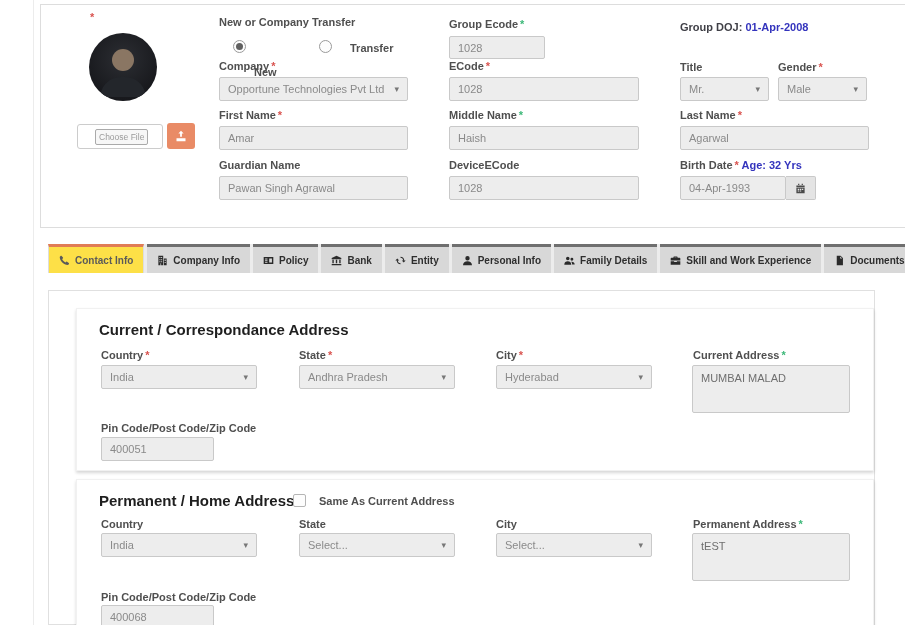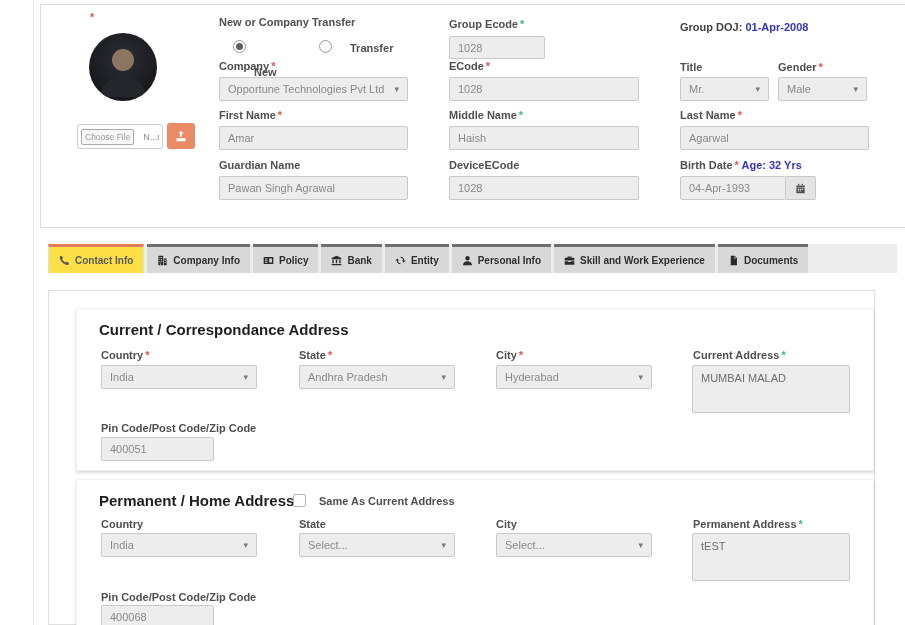--- a/index.html
+++ b/index.html
@@ -20,21 +20,21 @@
   .textarea{position:absolute;box-sizing:border-box;background:#ededed;border:1px solid #c9c9c9;border-radius:2px;font-size:11px;color:#6f6f6f;padding:6px 8px;resize:none;font-family:inherit;overflow:hidden;}
   .radio{position:absolute;width:13px;height:13px;border:1px solid #9a9a9a;border-radius:50%;background:#fdfdfd;box-sizing:border-box;cursor:pointer;}
   .radio.checked::after{content:"";position:absolute;left:2px;top:2px;width:7px;height:7px;border-radius:50%;background:#606060;}
   .checkbox{position:absolute;width:13px;height:13px;border:1px solid #b5b5b5;background:#fdfdfd;box-sizing:border-box;border-radius:2px;cursor:pointer;}
 
   
   .card-top{position:absolute;left:40px;top:4px;width:868px;height:224px;background:#fff;border:1px solid #ddd;box-sizing:border-box;}
   .avatar{position:absolute;left:48px;top:28px;width:68px;height:68px;border-radius:50%;overflow:hidden;background:radial-gradient(circle at 50% 38%, #2c2e33 0%, #17181c 75%);}
   .avatar svg{width:68px;height:68px;display:block;}
   .photo-req{position:absolute;left:47px;top:6px;}
-  .file-wrap{position:absolute;left:36px;top:119px;width:86px;height:25px;border:1px solid #ccc;border-radius:3px;display:flex;align-items:center;padding:0 3px;box-sizing:border-box;background:#fff;cursor:pointer;}
+  .file-wrap{position:absolute;left:36px;top:119px;width:86px;height:25px;border:1px solid #ccc;border-radius:3px;display:flex;align-items:center;padding:0 17px;box-sizing:border-box;background:#fff;cursor:pointer;}
   .file-btn{border:1px solid #aaa;border-radius:2px;background:#f7f7f7;font-size:8.5px;color:#9a9a9a;padding:2px 3px;white-space:nowrap;}
   .file-name{font-size:9px;color:#8a8a8a;margin-left:9px;white-space:nowrap;overflow:hidden;}
   .upload-btn{position:absolute;left:126px;top:118px;width:28px;height:26px;background:#e98b66;border-radius:3px;border:none;display:flex;align-items:center;justify-content:center;cursor:pointer;}
   .upload-btn svg{width:12px;height:12px;fill:#fff;}
   .cal-btn{position:absolute;left:745px;top:171px;width:30px;height:24px;box-sizing:border-box;background:#e4e4e4;border:1px solid #c9c9c9;border-left:none;border-radius:0 2px 2px 0;display:flex;align-items:center;justify-content:center;cursor:pointer;}
   .cal-btn svg{width:11px;height:11px;fill:#4a4a4a;}
   .rlabel{position:absolute;font-size:11px;font-weight:700;color:#4f4f4f;cursor:default;}
 
   
   .tabs{position:absolute;left:48px;top:244px;width:849px;height:29px;background:#ececec;display:flex;align-items:flex-start;}
@@ -163,20 +163,26 @@
       <span>Entity</span>
     </div>
     <div class="tab">
       <svg viewBox="0 0 16 16">
           <path d="M8 1.5a3.2 3.2 0 110 6.4 3.2 3.2 0 010-6.4zM1.5 14.5c0-3.2 2.9-5.3 6.5-5.3s6.5 2.1 6.5 5.3v.5h-13v-.5z"></path>
         </svg>
       <span>Personal Info</span>
     </div>
     <div class="tab">
       <svg viewBox="0 0 16 16">
+          <path d="M5.5 2.5a2.6 2.6 0 110 5.2 2.6 2.6 0 010-5.2zM11.5 4a2.1 2.1 0 110 4.2 2.1 2.1 0 010-4.2zM.5 13.5c0-2.7 2.2-4.3 5-4.3s5 1.6 5 4.3v.5H.5v-.5zm11.3.5v-.5c0-1.5-.5-2.7-1.4-3.6.4-.1.7-.1 1.1-.1 2.2 0 4 1.3 4 3.7v.5h-3.7z"></path>
+        </svg>
+      <span>Family Details</span>
+    </div>
+    <div class="tab">
+      <svg viewBox="0 0 16 16">
           <path d="M6 2h4c.6 0 1 .4 1 1v1h3c.6 0 1 .4 1 1v3H1V5c0-.6.4-1 1-1h3V3c0-.6.4-1 1-1zm.5 1.5V4h3v-.5h-3zM1 9h5v1h4V9h5v5H1V9z"></path>
         </svg>
       <span>Skill and Work Experience</span>
     </div>
     <div class="tab">
       <svg viewBox="0 0 16 16">
           <path d="M4 1h5.5L13 4.5V15H4V1zm5 1.2V5h2.8L9 2.2z"></path>
         </svg>
       <span>Documents</span>
     </div>

